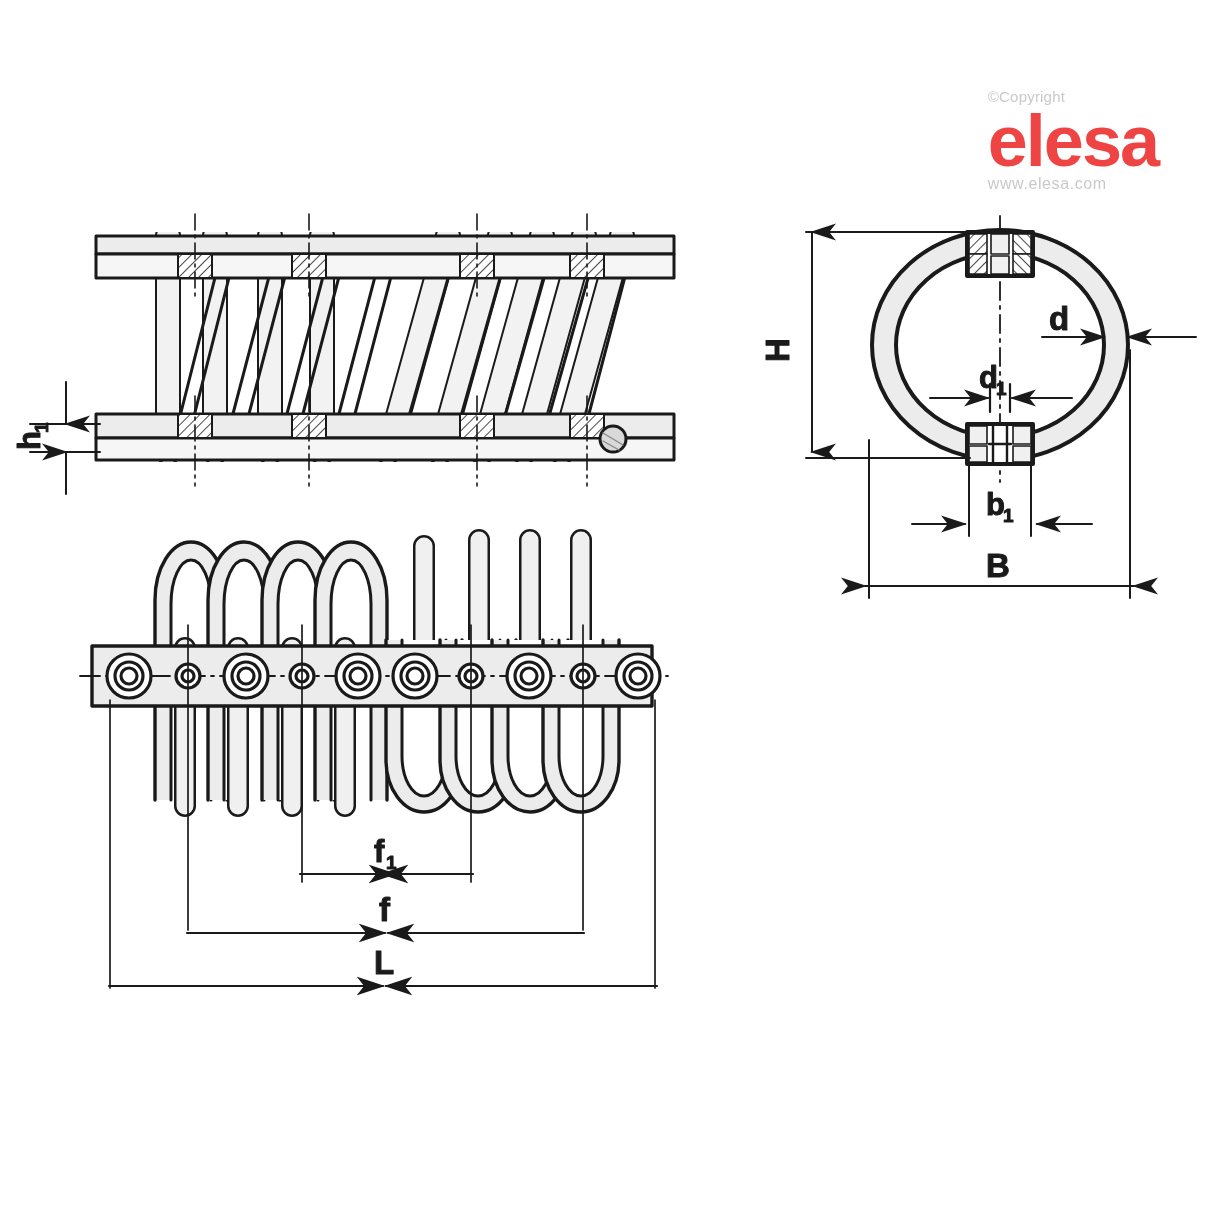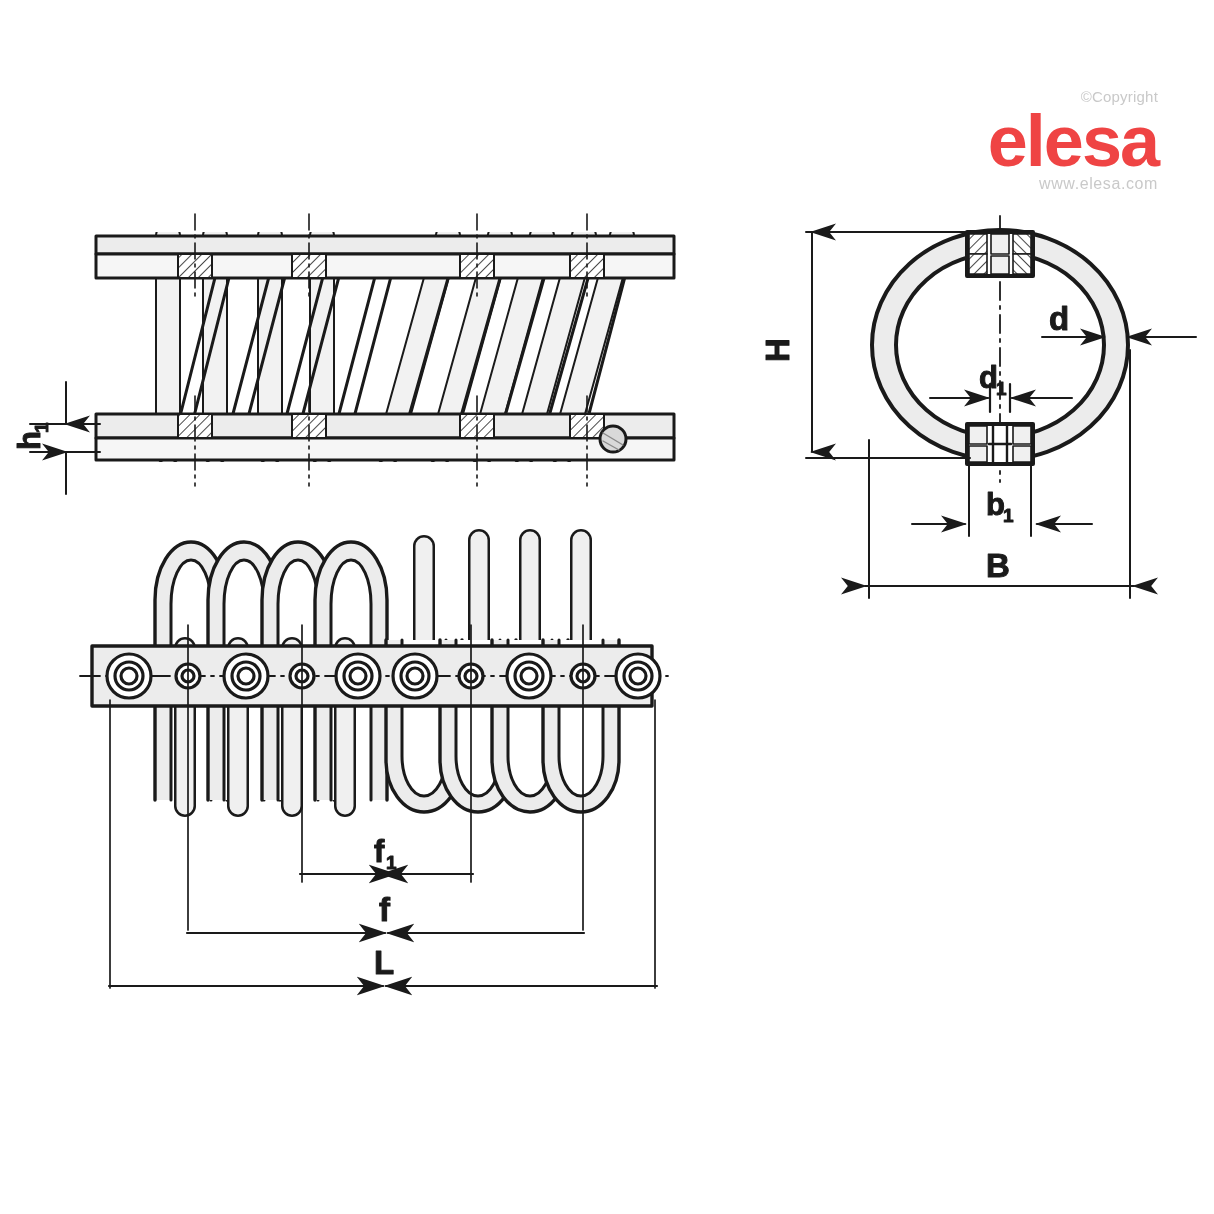--- a/index.html
+++ b/index.html
@@ -2,21 +2,21 @@
 <html><head>
 <meta charset="utf-8">
 <style>
   html,body{margin:0;padding:0;background:#ffffff;}
   body{width:1214px;height:1214px;overflow:hidden;
        font-family:"Liberation Sans",sans-serif;}
   #stage{position:relative;width:1214px;height:1214px;background:#fff;}
   svg{display:block;}
   .lbl{font-family:"Liberation Sans",sans-serif;font-weight:700;fill:#1a1a1a;}
   .sub{font-family:"Liberation Sans",sans-serif;font-weight:700;fill:#1a1a1a;}
-  .wm{position:absolute;right:56px;top:88px;text-align:right;user-select:none;}
+  .wm{position:absolute;right:56px;top:88px;user-select:none;}
   .wm-c{font-size:15px;color:#c9c9c9;letter-spacing:.2px;font-family:"Liberation Sans",sans-serif;}
   .wm-b{font-size:72px;font-weight:700;color:#ef4444;line-height:.95;
         letter-spacing:-2px;font-family:"Liberation Sans",sans-serif;margin:2px 0 0 0;}
   .wm-u{font-size:16px;color:#c9c9c9;letter-spacing:.6px;margin-top:0;
         font-family:"Liberation Sans",sans-serif;}
 </style>
 </head>
 <body>
 
 <div id="stage">

